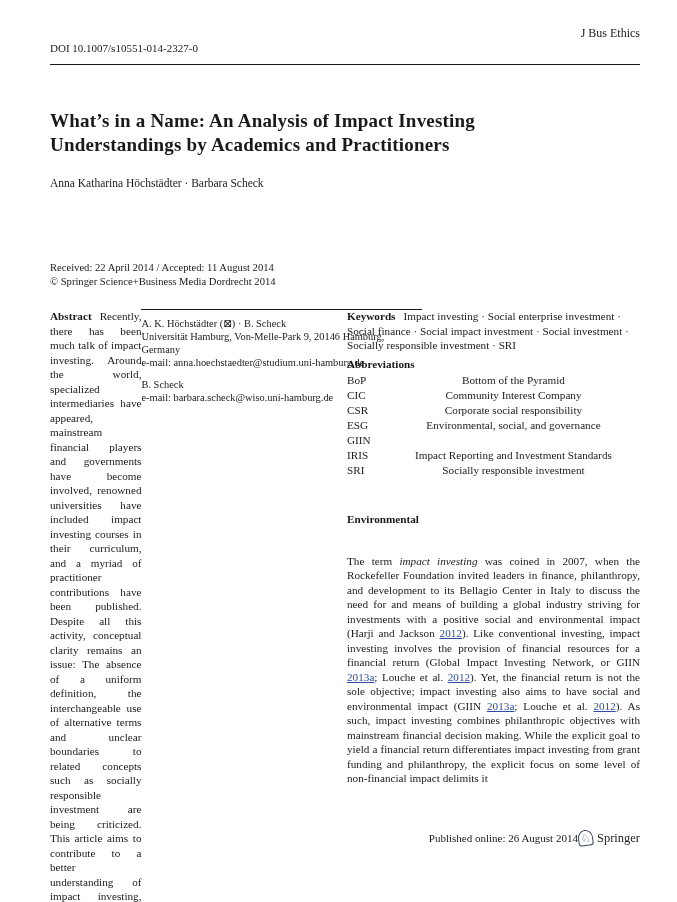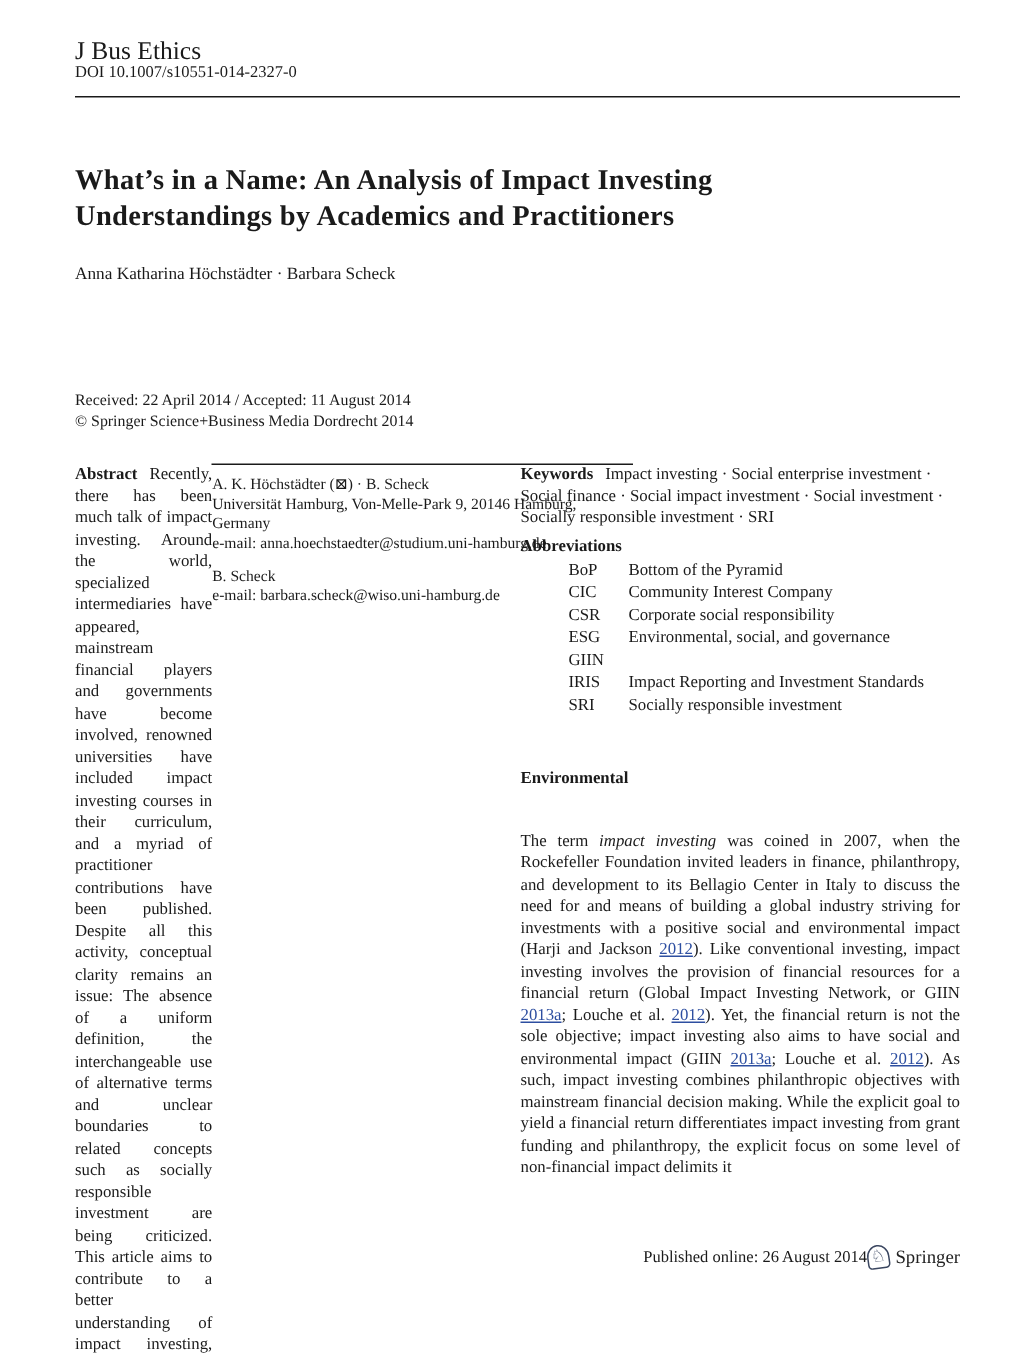--- a/index.html
+++ b/index.html
@@ -9,21 +9,21 @@
     font-family: "Liberation Serif", "DejaVu Serif", serif;
     color: #1a1a1a;
     overflow: hidden;
   }
   .page {
     width: 677px; height: 902px;
     padding: 26px 37px 0 50px;
     position: relative;
   }
   
-  .journal-line { font-size: 17px; line-height: 15px; }
+  .journal-line { font-size: 12px; line-height: 15px; text-align: right; }
   .doi-line { font-size: 11px; line-height: 15px; }
   .header-rule { border: none; border-top: 1.4px solid #1a1a1a; margin-top: 8px; width: 590px; }
   
   .title {
     margin-top: 44px;
     font-size: 19px; font-weight: bold; line-height: 24px;
     white-space: pre-line; letter-spacing: 0.2px;
   }
   .authors { margin-top: 20px; font-size: 11.5px; font-weight: normal; }
   .dates { margin-top: 72px; font-size: 10.6px; line-height: 14px; }
@@ -46,23 +46,23 @@
   .cite-link { color: #2d4ea0; text-decoration: underline; }
   
   .footnote { font-size: 10.4px; line-height: 13px; }
   .footnote-rule { border: none; border-top: 1px solid #1a1a1a; margin-bottom: 7px; width: 281px; }
   .footnote .block { margin-bottom: 9px; }
   .pre-line { white-space: pre-line; }
   
   .keywords { font-size: 11.2px; line-height: 14.6px; text-align: left; }
   .abbrev-heading { margin-top: 4px; font-size: 11.2px; font-weight: bold; line-height: 15px; }
   .abbrev-table { margin-top: 1px; font-size: 11.2px; }
-  .abbrev-row { display: flex; line-height: 15px; margin-left: 32px; }
+  .abbrev-row { display: flex; line-height: 15px; }
   .abbrev-key { width: 40px; flex: 0 0 40px; }
-  .abbrev-val { flex: 1; }
+  .abbrev-val { flex: 1; text-align: center; }
   .intro-heading { margin-top: 34px; font-size: 11.2px; font-weight: bold; line-height: 15px; }
   .intro-par { margin-top: 27px; }
   
   .footer-row {
     margin-top: 3px; width: 590px;
     display: flex; justify-content: flex-end; align-items: center;
     font-size: 11px;
   }
   .springer-logo { display: flex; align-items: center; gap: 4px; }
   .knight-badge {

